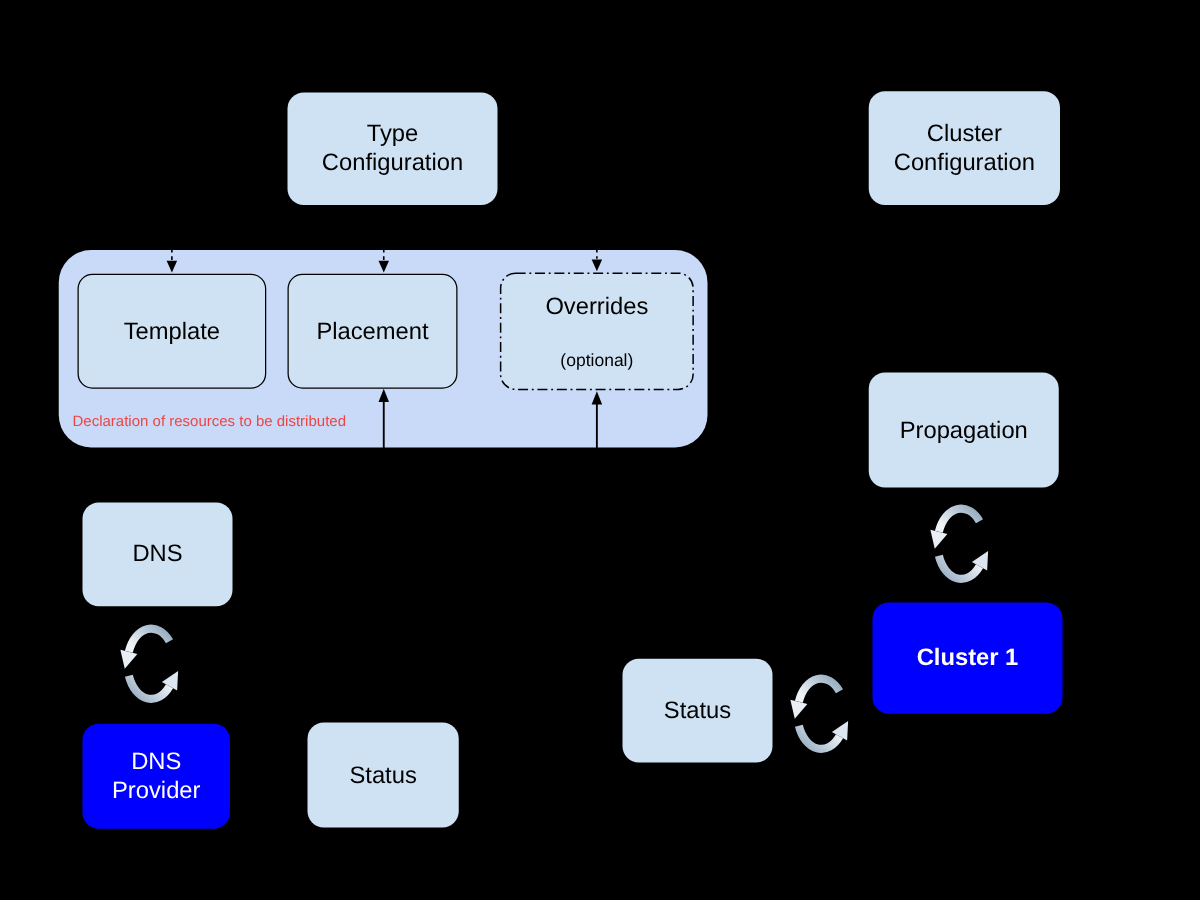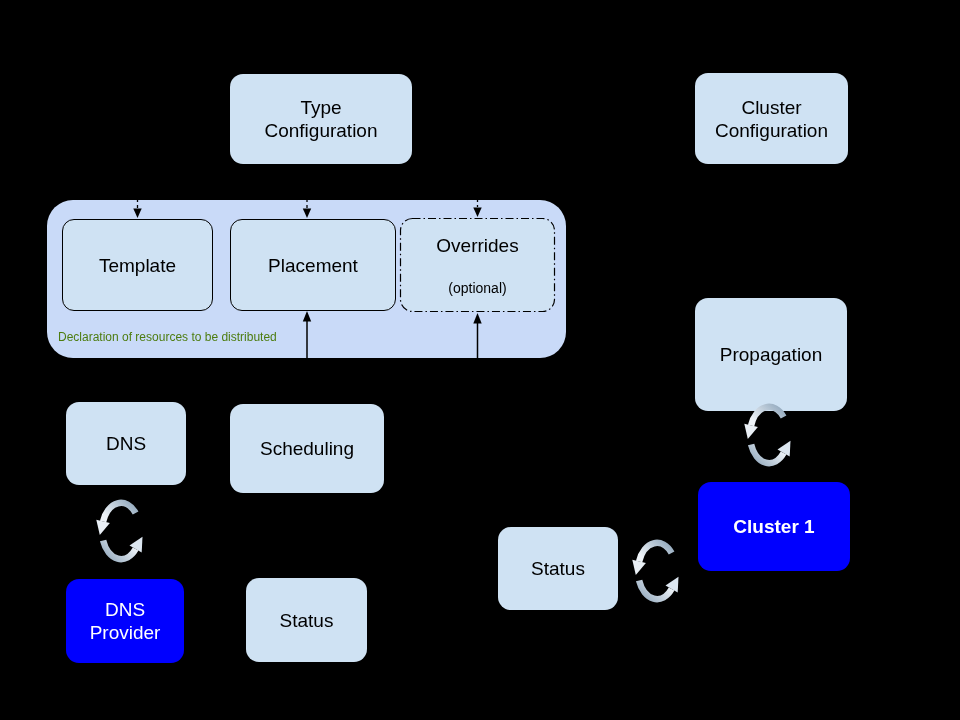--- a/index.html
+++ b/index.html
@@ -28,21 +28,21 @@
   #container-group{
     position:absolute;
     left:47px;top:200px;width:519px;height:158px;
     background:#c9daf8;border-radius:26px;
     z-index:1;
   }
   #container-caption{
     position:absolute;
     left:58px;top:330px;
     font-size:12px;line-height:15px;
-    color:#4d7c0f;z-index:2;
+    color:#ef4444;z-index:2;
   }
   #overrides-box{background:#cfe2f3;border-radius:12px;}
   .overrides-main{font-size:19px;line-height:22px;display:block;}
   .overrides-sub{font-size:14px;line-height:16px;display:block;}
   #arrow-overlay{position:absolute;left:0;top:0;z-index:3;pointer-events:none;}
   .sync-icon{position:absolute;z-index:2;}
   #hidden-defs{position:absolute;width:0;height:0;}
 </style>
 </head>
 <body>
@@ -58,63 +58,60 @@
       <linearGradient id="syncGradDown" x1="0" y1="1" x2="1" y2="0.4">
         <stop offset="0" stop-color="#8fa6bb"></stop>
         <stop offset="1" stop-color="#eef3f8"></stop>
       </linearGradient>
     </defs>
   </svg>
 
   <div id="container-group"></div>
   <div id="container-caption">Declaration of resources to be distributed</div>
 
-  <div class="node light" style="left:230px;top:74px;width:182px;height:90px;">
+  <div class="node light" style="left:230px;top:74px;width:168px;height:90px;">
     <span>Type
 Configuration</span>
   </div>
 
   <div class="node light" style="left:695px;top:73px;width:153px;height:91px;">
     <span>Cluster
 Configuration</span>
   </div>
 
   <div class="node bordered" style="left:62px;top:219px;width:151px;height:92px;">
     <span>Template</span>
   </div>
 
-  <div class="node bordered" style="left:230px;top:219px;width:166px;height:92px;">
+  <div class="node bordered" style="left:230px;top:219px;width:136px;height:92px;">
     <span>Placement</span>
   </div>
 
   <div class="node" id="overrides-box" style="left:401px;top:219px;width:153px;height:92px;">
     <span>
       <span class="overrides-main">Overrides</span>
       <span class="overrides-sub">(optional)</span>
     </span>
   </div>
 
   <div class="node light" style="left:66px;top:402px;width:120px;height:83px;">
     <span>DNS</span>
   </div>
 
-  <div class="node light" style="left:230px;top:404px;width:154px;height:89px;">
-    <span>Scheduling</span>
-  </div>
 
   <div class="node blue" style="left:66px;top:579px;width:118px;height:84px;">
     <span>DNS
 Provider</span>
   </div>
 
   <div class="node light" style="left:246px;top:578px;width:121px;height:84px;">
     <span>Status</span>
   </div>
 
-  <div class="node light" style="left:695px;top:298px;width:152px;height:113px;">
+  <div class="node light" style="left:695px;top:298px;width:152px;height:92px;">
     <span>Propagation</span>
   </div>
 
   <div class="node light" style="left:498px;top:527px;width:120px;height:83px;">
     <span>Status</span>
   </div>
 
   <div class="node blue bold" style="left:698px;top:482px;width:152px;height:89px;">
     <span>Cluster 1</span>
   </div>

